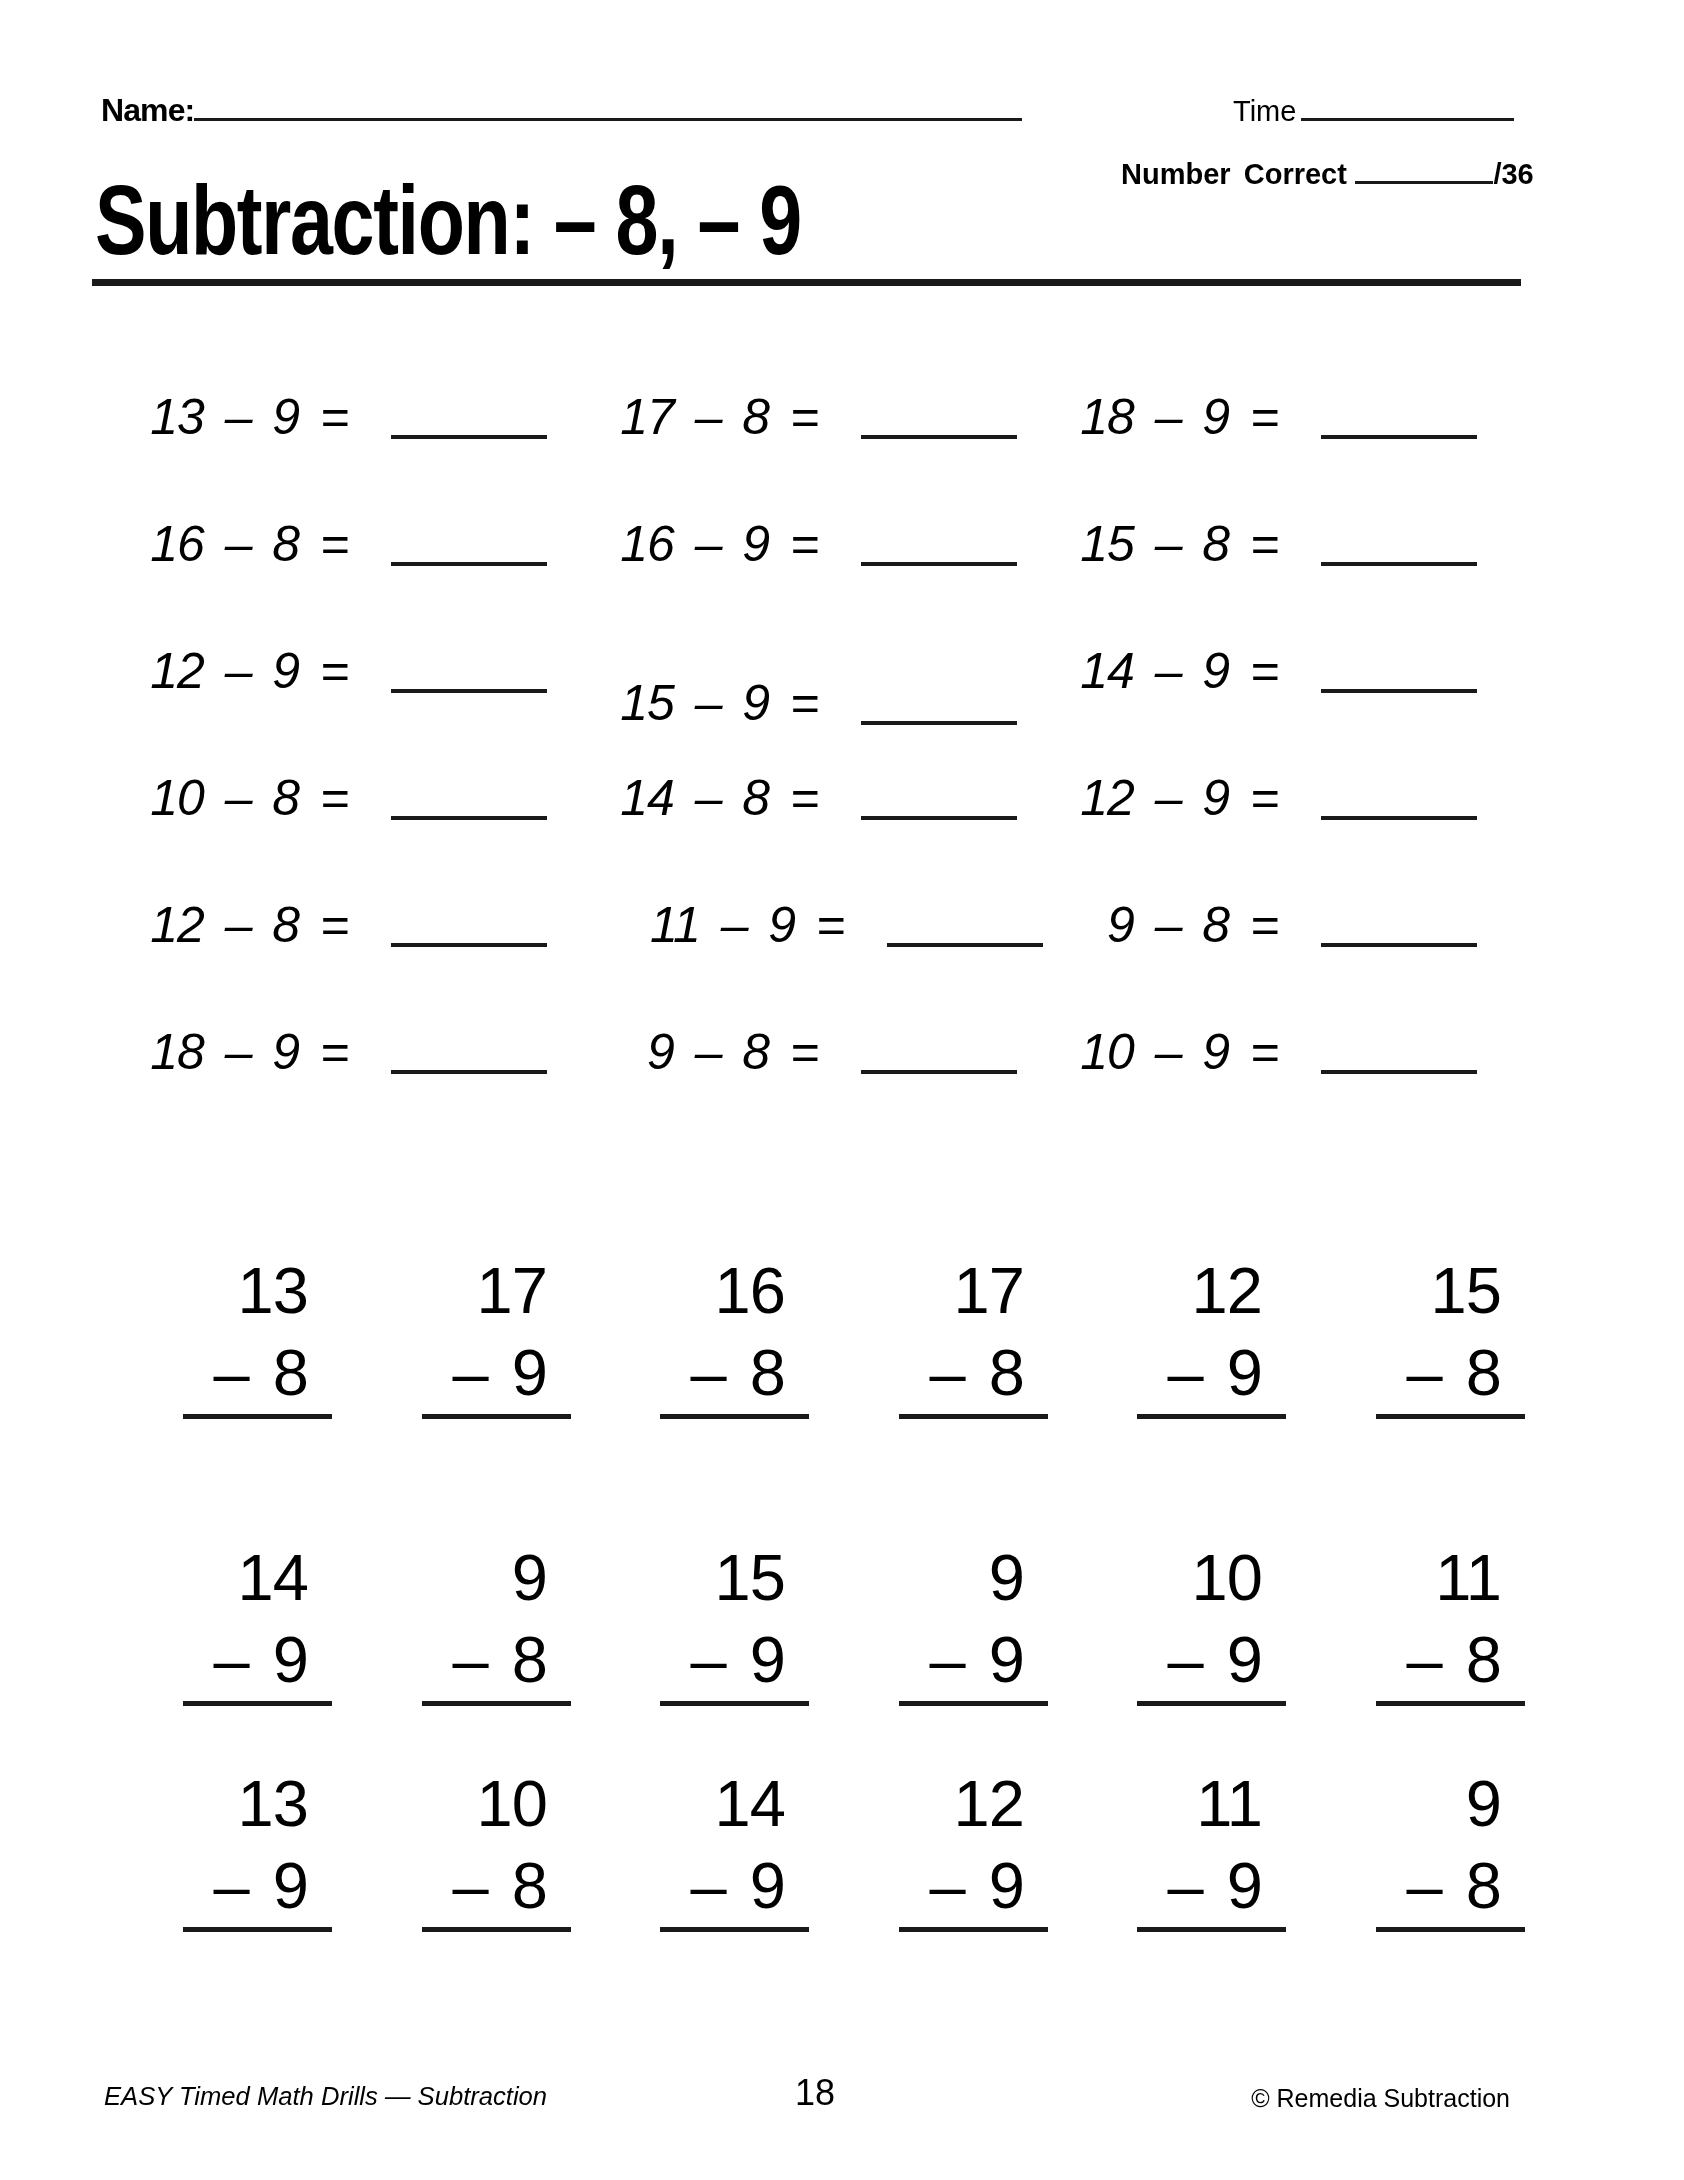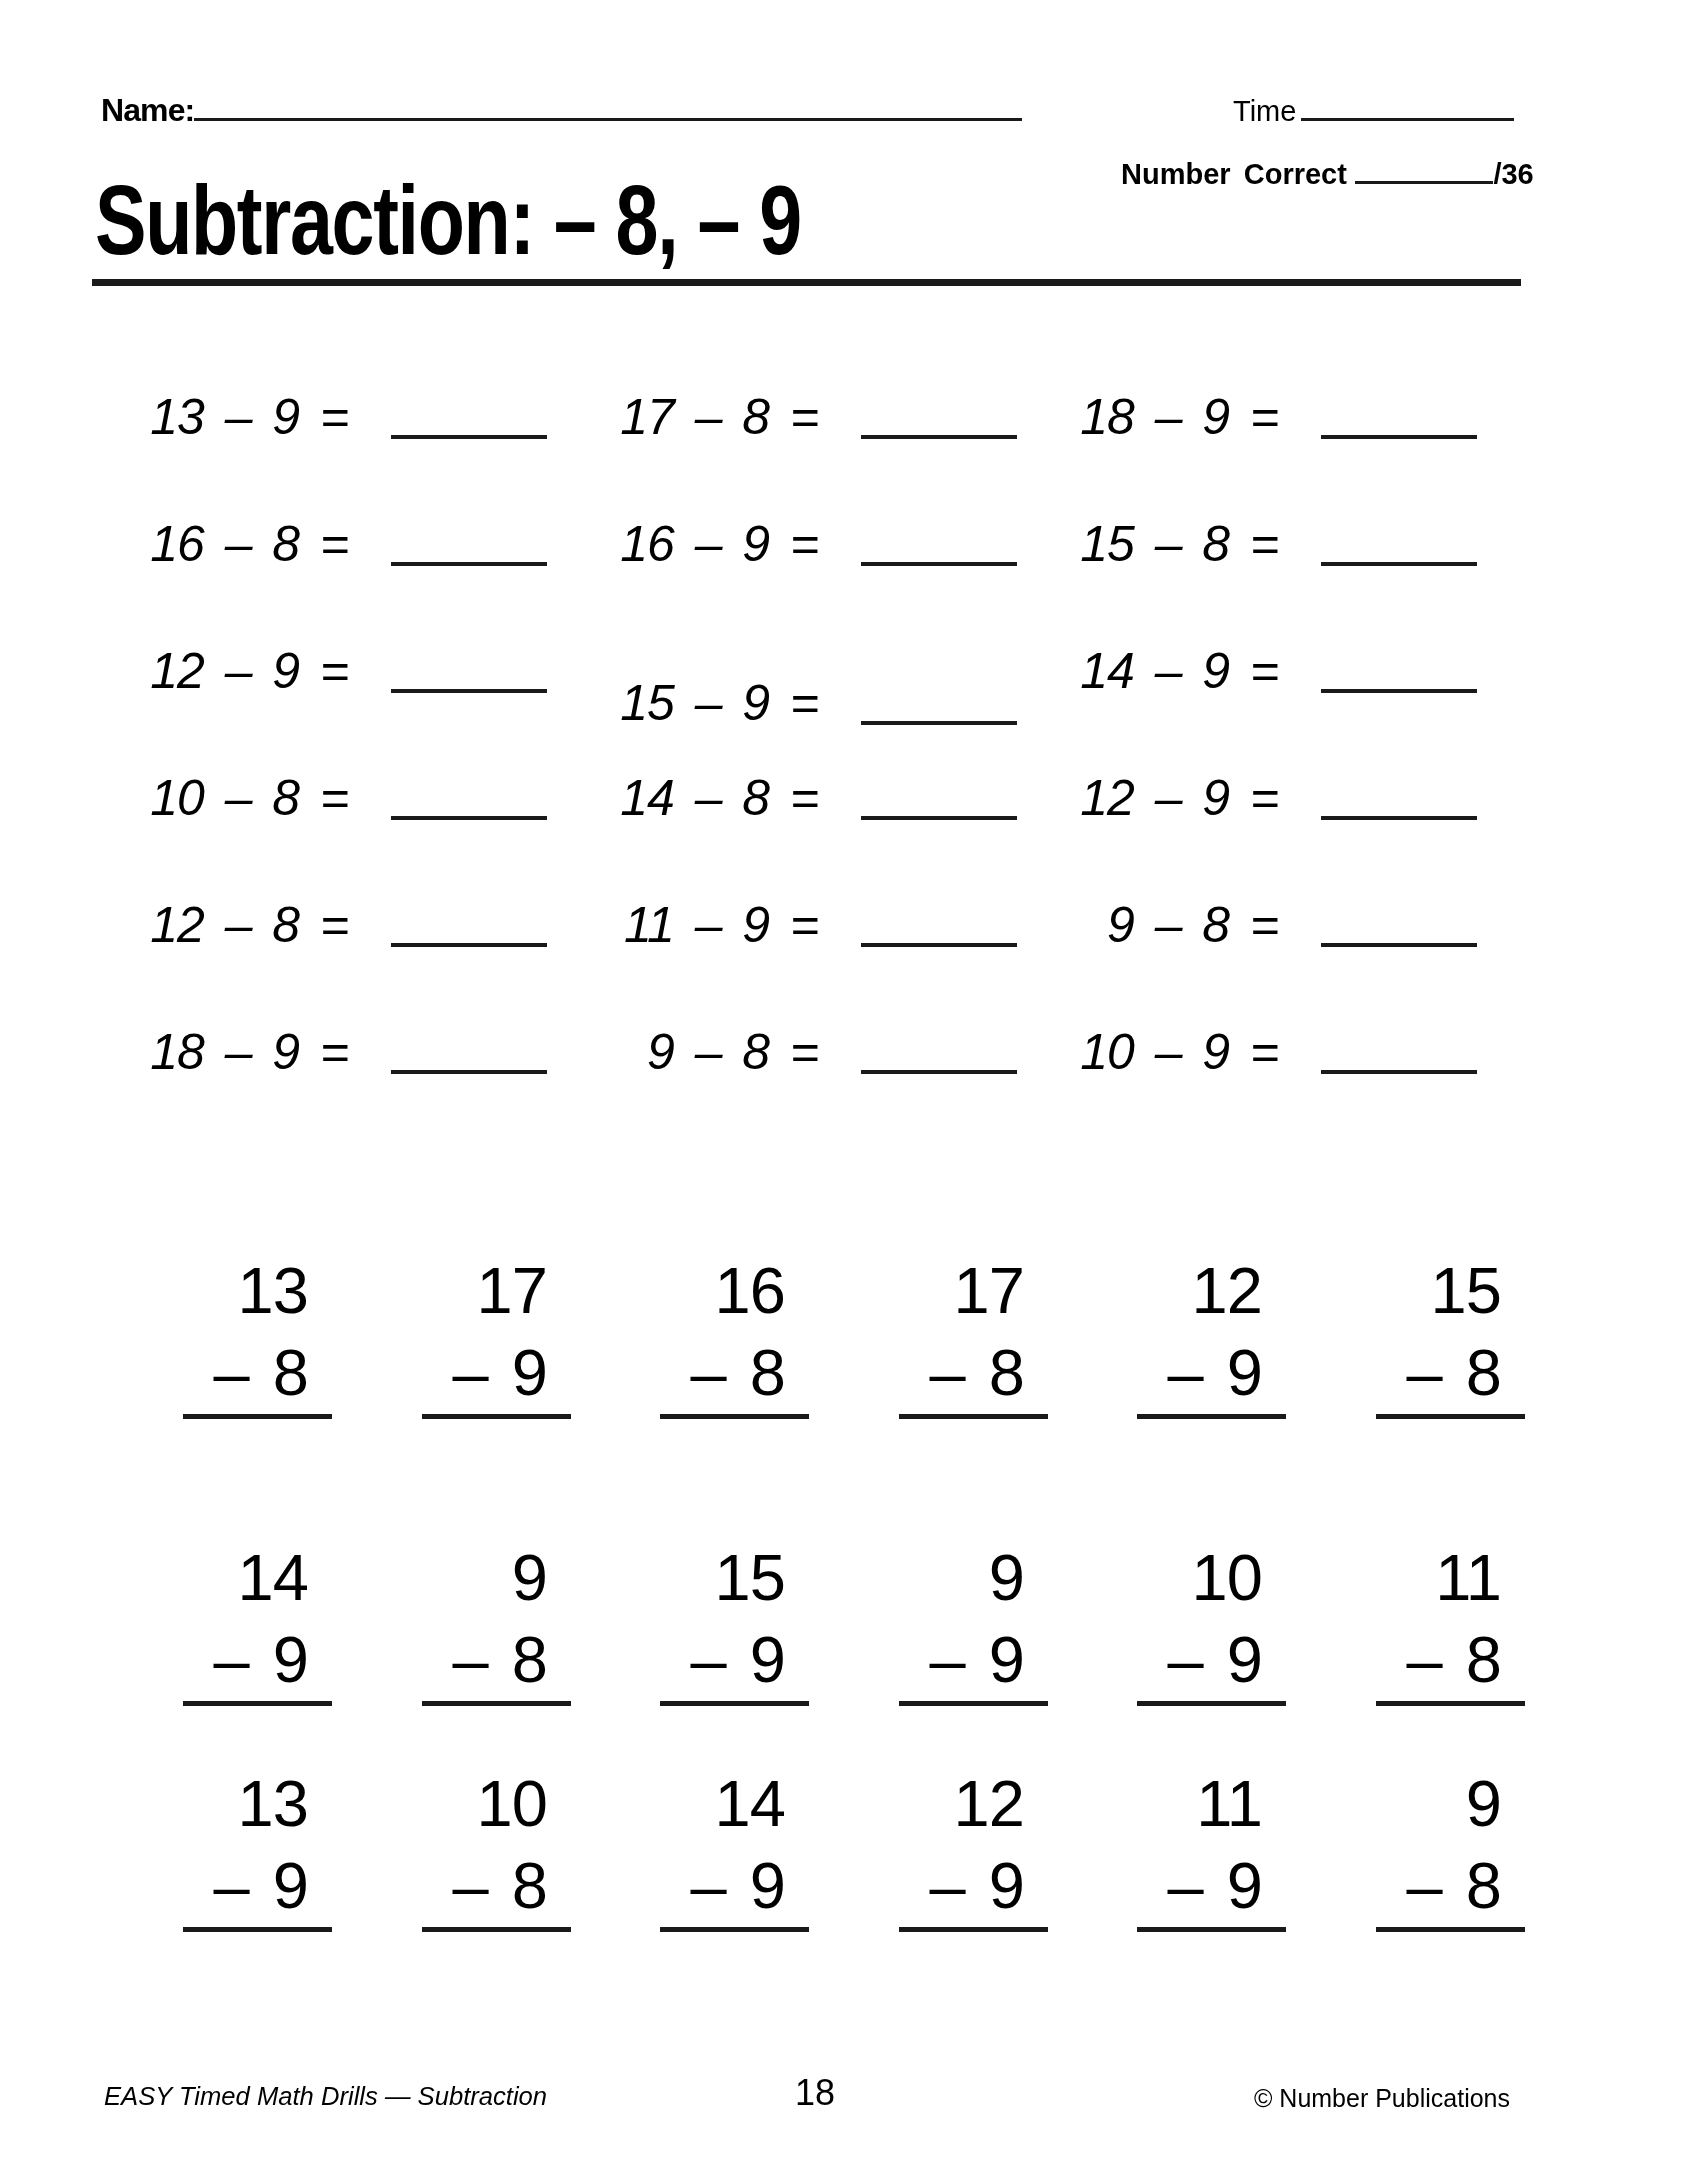--- a/index.html
+++ b/index.html
@@ -80,21 +80,21 @@
       <div class="hp" style="left: 132px; top: 512px;"><span class="m">16</span><span> – </span><span>8</span><span> = </span><span class="blank"></span></div>
       <div class="hp" style="left: 602px; top: 512px;"><span class="m">16</span><span> – </span><span>9</span><span> = </span><span class="blank"></span></div>
       <div class="hp" style="left: 1062px; top: 512px;"><span class="m">15</span><span> – </span><span>8</span><span> = </span><span class="blank"></span></div>
       <div class="hp" style="left: 132px; top: 639px;"><span class="m">12</span><span> – </span><span>9</span><span> = </span><span class="blank"></span></div>
       <div class="hp" style="left: 602px; top: 639px; margin-top: 32px;"><span class="m">15</span><span> – </span><span>9</span><span> = </span><span class="blank"></span></div>
       <div class="hp" style="left: 1062px; top: 639px;"><span class="m">14</span><span> – </span><span>9</span><span> = </span><span class="blank"></span></div>
       <div class="hp" style="left: 132px; top: 766px;"><span class="m">10</span><span> – </span><span>8</span><span> = </span><span class="blank"></span></div>
       <div class="hp" style="left: 602px; top: 766px;"><span class="m">14</span><span> – </span><span>8</span><span> = </span><span class="blank"></span></div>
       <div class="hp" style="left: 1062px; top: 766px;"><span class="m">12</span><span> – </span><span>9</span><span> = </span><span class="blank"></span></div>
       <div class="hp" style="left: 132px; top: 893px;"><span class="m">12</span><span> – </span><span>8</span><span> = </span><span class="blank"></span></div>
-      <div class="hp" style="left: 602px; top: 893px;"><span class="m">11</span><span> – </span><span>9</span><span> = </span><span class="blank"></span></div>
+      <div class="hp" style="left: 628px; top: 893px;"><span class="m">11</span><span> – </span><span>9</span><span> = </span><span class="blank"></span></div>
       <div class="hp" style="left: 1062px; top: 893px;"><span class="m">9</span><span> – </span><span>8</span><span> = </span><span class="blank"></span></div>
       <div class="hp" style="left: 132px; top: 1020px;"><span class="m">18</span><span> – </span><span>9</span><span> = </span><span class="blank"></span></div>
       <div class="hp" style="left: 602px; top: 1020px;"><span class="m">9</span><span> – </span><span>8</span><span> = </span><span class="blank"></span></div>
       <div class="hp" style="left: 1062px; top: 1020px;"><span class="m">10</span><span> – </span><span>9</span><span> = </span><span class="blank"></span></div>
     </section>
   <section class="vsec" id="vsec">
       <div class="vp" style="left: 183px; top: 1264px;">
         <div class="vnum">13</div>
         <div class="vsub"><span>–</span> <span>8</span></div>
         <div class="vline"></div>
@@ -181,16 +181,16 @@
       </div>
       <div class="vp" style="left: 1376px; top: 1777px;">
         <div class="vnum">9</div>
         <div class="vsub"><span>–</span> <span>8</span></div>
         <div class="vline"></div>
       </div>
     </section>
 
   <span class="f-left">EASY Timed Math Drills — Subtraction</span>
   <span class="f-page">18</span>
-  <span class="f-right">© Number Publications</span>
+  <span class="f-right">© Remedia Subtraction</span>
 
 </div>
 
 
 </body></html>

